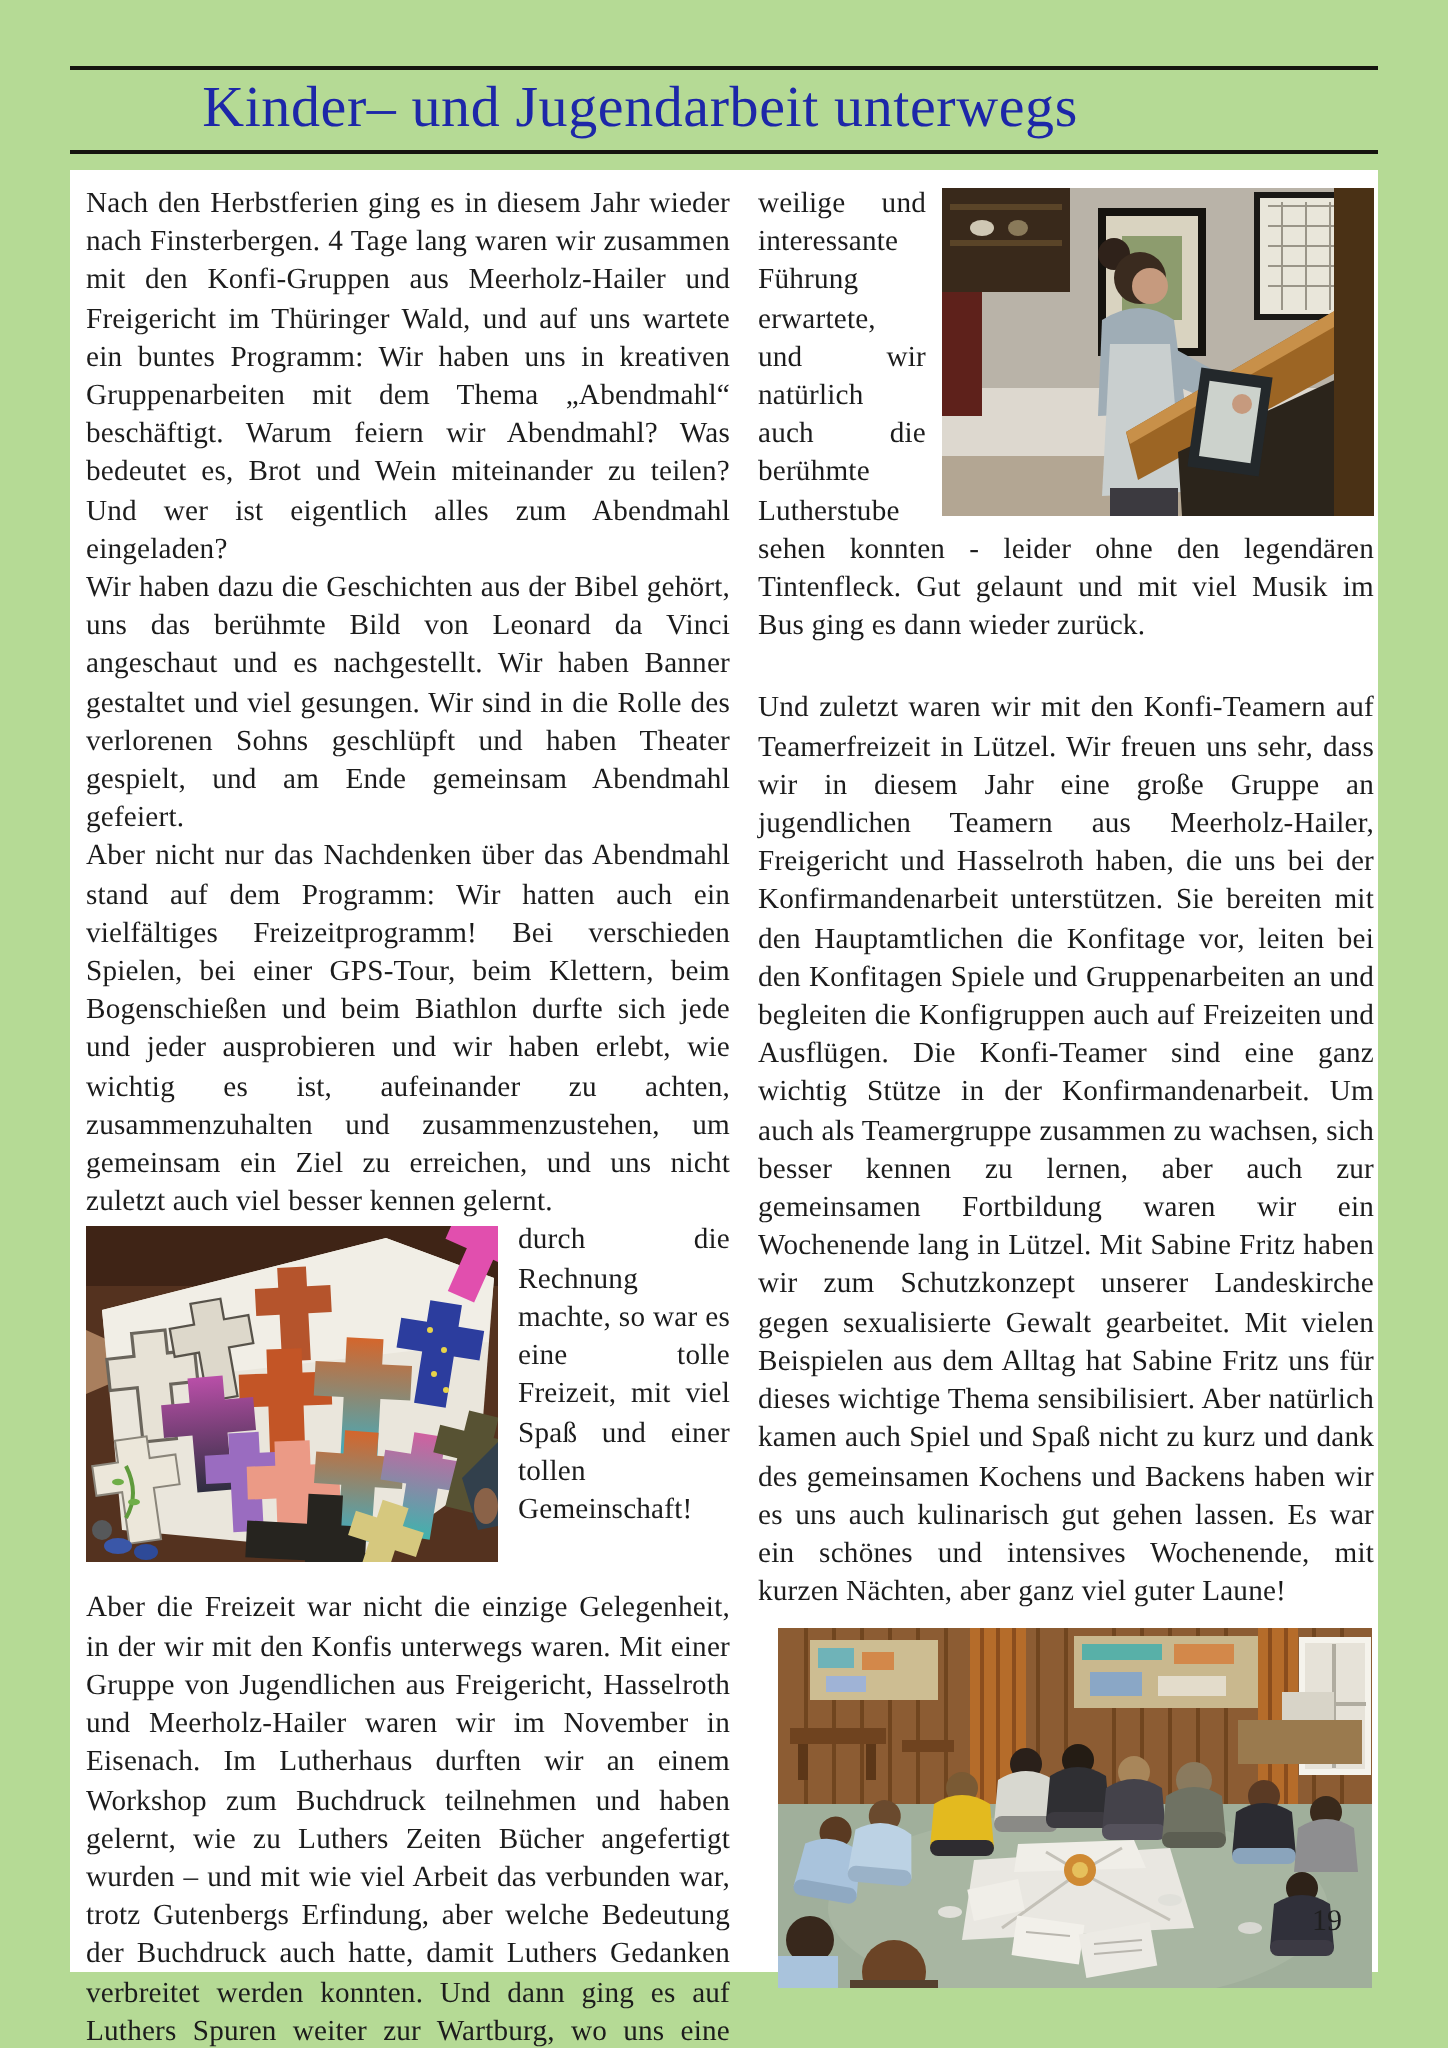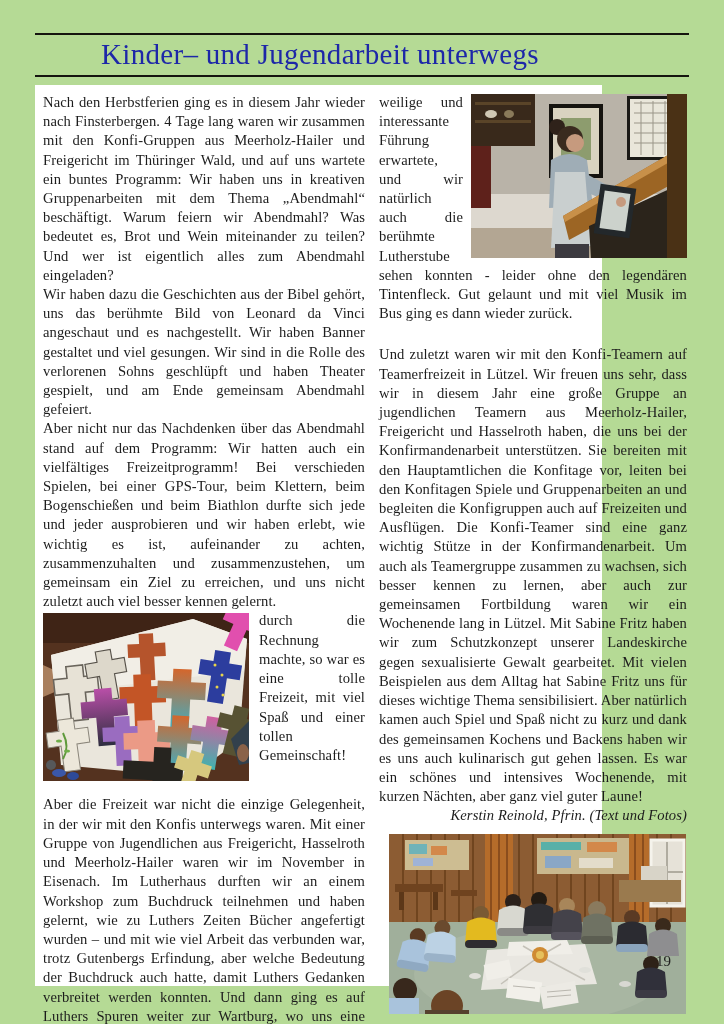--- a/index.html
+++ b/index.html
@@ -10,21 +10,21 @@
     color:#1c1c1c;
   }
   .rule{position:absolute;left:35px;width:654px;height:2px;background:#15150f;}
   .rule-top{top:33px}
   .rule-bottom{top:75px}
   .page-title{
     position:absolute;top:37px;left:0;width:604px;text-align:center;
     font-size:29px;line-height:34px;color:#1d27a8;letter-spacing:.3px;margin-left:18px;
   }
   .paper{
-    position:absolute;left:35px;top:85px;width:567px;height:901px;background:#ffffff;
+    position:absolute;left:35px;top:85px;width:654px;height:901px;background:#ffffff;
   }
   .col{
     position:absolute;top:8px;font-size:14.6px;line-height:19.2px;
     text-align:justify;letter-spacing:.1px;hyphens:auto;-webkit-hyphens:auto;
   }
   .col p{margin:0;}
   .col-left{left:8px;width:322px;}
   .col-right{left:344px;width:308px;}
   .line-full{text-align:justify;text-align-last:justify;}
   .clearfix::after{content:"";display:block;clear:both;}
@@ -144,21 +144,20 @@
           <rect x="126" y="92" width="36" height="50" fill="#23282b" transform="rotate(8 144 117)"></rect>
           <rect x="131" y="98" width="26" height="38" fill="#ccd2cc" transform="rotate(8 144 117)"></rect>
           <circle cx="150" cy="108" r="5" fill="#c69a7e"></circle>
           <rect x="196" width="20" height="164" fill="#4a3115"></rect>
         </svg>
       </div>
       <p><span>weilige und interessante Führung erwartete, und wir natürlich auch die berühmte Lutherstube sehen konnten -</span> <span>leider ohne den legendären Tintenfleck. Gut gelaunt und mit viel Musik im Bus ging es dann wieder zurück.</span></p>
     </div>
     <div class="gap-lg"></div>
     <p>Und zuletzt waren wir mit den Konfi-Teamern auf Teamerfreizeit in Lützel. Wir freuen uns sehr, dass wir in diesem Jahr eine große Gruppe an jugendlichen Teamern aus Meerholz-Hailer, Freigericht und Hasselroth haben, die uns bei der Konfirmandenarbeit unterstützen. Sie bereiten mit den Hauptamtlichen die Konfitage vor, leiten bei den Konfitagen Spiele und Gruppenarbeiten an und begleiten die Konfigruppen auch auf Freizeiten und Ausflügen. Die Konfi-Teamer sind eine ganz wichtig Stütze in der Konfirmandenarbeit. Um auch als Teamergruppe zusammen zu wachsen, sich besser kennen zu lernen, aber auch zur gemeinsamen Fortbildung waren wir ein Wochenende lang in Lützel. Mit Sabine Fritz haben wir zum Schutzkonzept unserer Landeskirche gegen sexualisierte Gewalt gearbeitet. Mit vielen Beispielen aus dem Alltag hat Sabine Fritz uns für dieses wichtige Thema sensibilisiert. Aber natürlich kamen auch Spiel und Spaß nicht zu kurz und dank des gemeinsamen Kochens und Backens haben wir es uns auch kulinarisch gut gehen lassen. Es war ein schönes und intensives Wochenende, mit kurzen Nächten, aber ganz viel guter Laune!</p>
-    <p class="attribution">Kerstin Reinold, Pfrin. (Text und Fotos)</p>
     <div class="photo photo-group" aria-label="Teamergruppe sitzt im Kreis um Papierbögen und eine Kerze">
       <svg width="297" height="180" viewBox="0 0 297 180" xmlns="http://www.w3.org/2000/svg">
         <rect width="297" height="92" fill="#8c5c33"></rect>
         <path d="M14,0V92M28,0V92M42,0V92M56,0V92M70,0V92M84,0V92M130,0V92M144,0V92M168,0V92M182,0V92M196,0V92M210,0V92M224,0V92M268,0V92M282,0V92" stroke="#70451f" stroke-width="2" fill="none"></path>
         <rect x="16" y="6" width="64" height="30" fill="#cdbd92"></rect>
         <rect x="20" y="10" width="18" height="10" fill="#6fb3b8"></rect>
         <rect x="42" y="12" width="16" height="9" fill="#d3884a"></rect>
         <rect x="24" y="24" width="20" height="8" fill="#9fb3d6"></rect>
         <rect x="148" y="4" width="96" height="36" fill="#c9b88e"></rect>
         <rect x="152" y="8" width="40" height="8" fill="#58b0a8"></rect>

